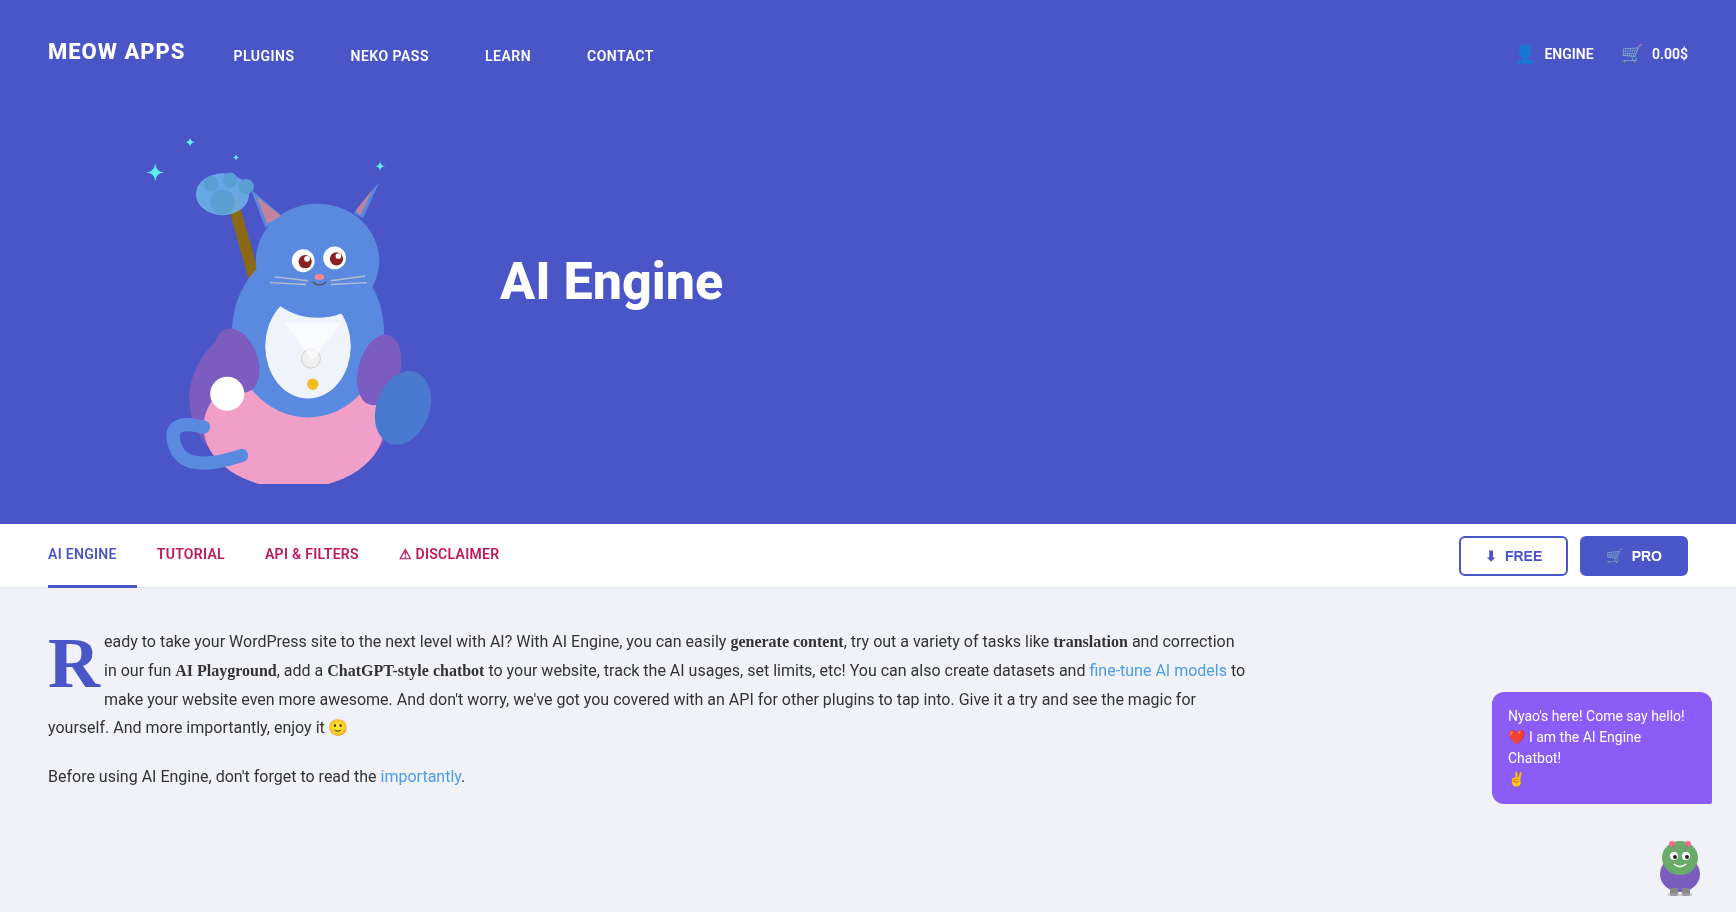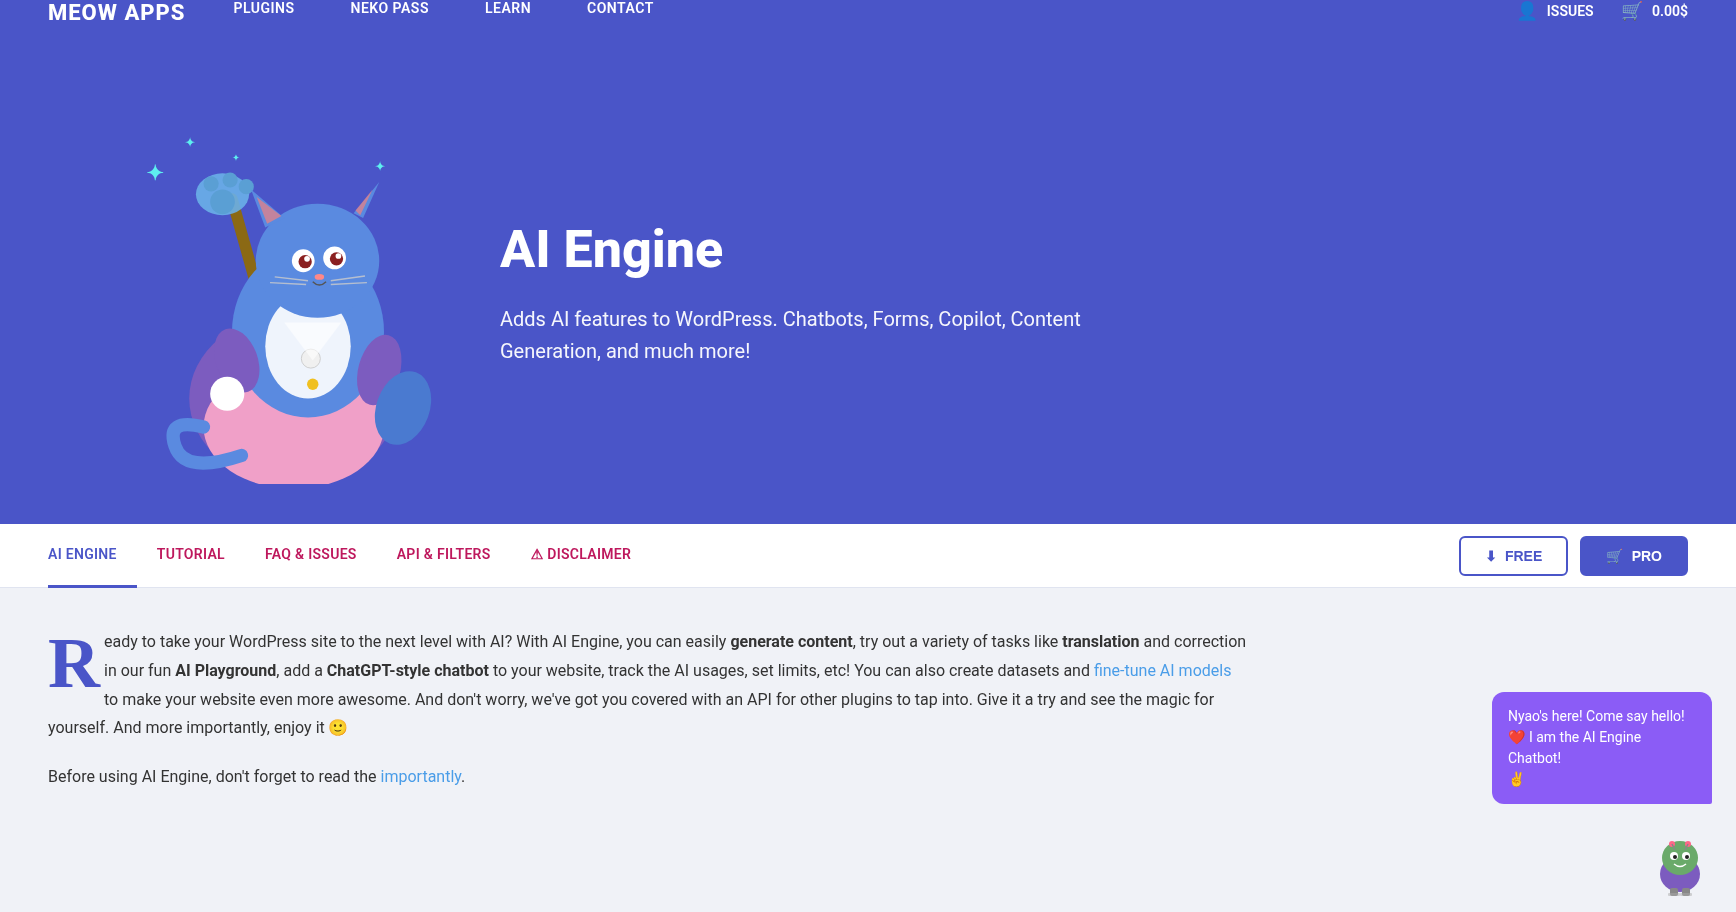--- a/index.html
+++ b/index.html
@@ -2,21 +2,21 @@
 <html><head>
   <meta charset="utf-8">
   <style>
     * { margin: 0; padding: 0; box-sizing: border-box; }
     body { font-family: -apple-system, BlinkMacSystemFont, 'Segoe UI', Roboto, sans-serif; background: #f0f2f7; overflow-x: hidden; }
 
     
     .header {
       background: #4a55c8;
       display: flex;
-      align-items: flex-start;
+      align-items: flex-end;
       padding: 0 48px;
       height: 64px;
       position: relative;
       z-index: 10;
     }
     .header-logo {
       color: #fff;
       font-size: 22px;
       font-weight: 800;
       letter-spacing: 1px;
@@ -188,21 +188,21 @@
       font-weight: 800;
       color: #4a55c8;
       margin-right: 4px;
       margin-top: 8px;
       font-family: Georgia, serif;
     }
     .content-text p {
       margin-bottom: 20px;
       overflow: hidden;
     }
-    .bold-text { font-weight: 700; }
+    .bold-text { font-weight: 700; font-family: Liberation Serif, serif; }
     .link-text { color: #4a9de8; text-decoration: none; }
 
     
     .chat-widget {
       position: fixed;
       bottom: 100px;
       right: 24px;
       z-index: 100;
     }
     .chat-bubble {
@@ -237,21 +237,21 @@
   <div class="header-logo">MEOW APPS</div>
   <nav class="header-nav">
     <a class="nav-item">PLUGINS</a>
     <a class="nav-item">NEKO PASS</a>
     <a class="nav-item">LEARN</a>
     <a class="nav-item">CONTACT</a>
   </nav>
   <div class="header-right">
     <div class="header-account">
       <span class="account-icon">👤</span>
-      <span>ISSUES</span>
+      <span>ENGINE</span>
     </div>
     <div class="header-cart">
       <span class="cart-icon">🛒</span>
       <span>0.00$</span>
     </div>
   </div>
 </header>
 
 <section class="hero">
   <div class="hero-mascot">
@@ -314,33 +314,29 @@
 
       <ellipse cx="285" cy="280" rx="22" ry="38" fill="#7c5cbf" transform="rotate(15, 285, 280)"></ellipse>
 
       <ellipse cx="310" cy="320" rx="28" ry="40" fill="#4a7ad0" transform="rotate(20, 310, 320)"></ellipse>
 
       <path d="M140 370 Q80 390 70 360 Q60 330 100 340" stroke="#5a8ae0" stroke-width="14" fill="none" stroke-linecap="round"></path>
     </svg>
   </div>
   <div class="hero-content">
     <h1 class="hero-title">AI Engine</h1>
-    <p class="hero-subtitle">Adds AI features to WordPress. Chatbots, Forms, Copilot, Content Generation, and much more!</p>
   </div>
 </section>
 
 <div class="tabs-bar">
   <div class="tab-item active">
     <span>AI ENGINE</span>
   </div>
   <div class="tab-item">
     <span>TUTORIAL</span>
-  </div>
-  <div class="tab-item">
-    <span>FAQ &amp; ISSUES</span>
   </div>
   <div class="tab-item">
     <span>API &amp; FILTERS</span>
   </div>
   <div class="tab-item tab-disclaimer">
     <span>⚠ DISCLAIMER</span>
   </div>
   <div class="tabs-actions">
     <button class="btn-free">
       <span>⬇</span>

